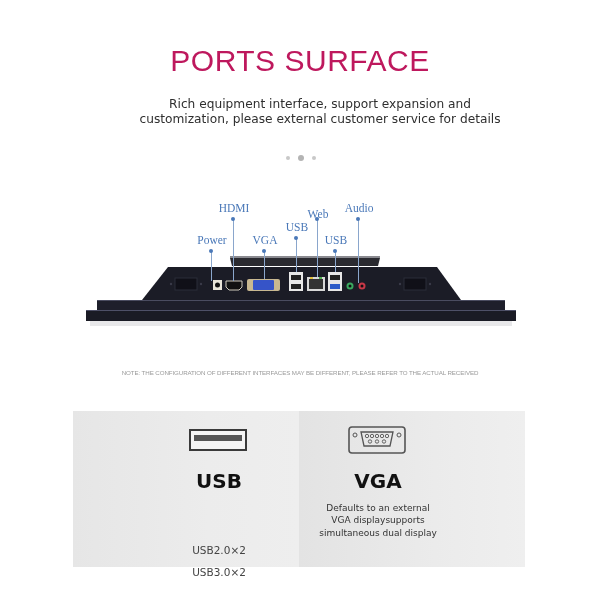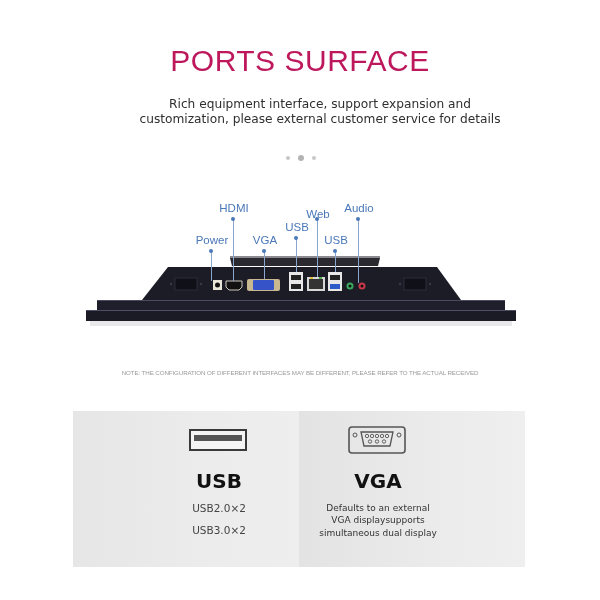--- a/index.html
+++ b/index.html
@@ -3,28 +3,28 @@
 <meta charset="utf-8">
 <style>
   html, body { margin:0; padding:0; }
   body { width:600px; height:600px; background:#ffffff; position:relative; overflow:hidden; font-family:"DejaVu Sans", sans-serif; }
   .abs { position:absolute; }
   .title { left:0; width:600px; top:44px; text-align:center; font-family:"Liberation Sans", sans-serif; font-weight:300; font-size:30px; letter-spacing:0.5px; color:#be185d; }
   .subtitle { left:0; width:600px; top:97px; text-align:center; font-family:"DejaVu Sans", sans-serif; font-size:12.2px; line-height:15px; color:#2f2f2f;padding-left:20px; }
   .dots { left:286px; top:154px; width:30px; height:8px; display:flex; align-items:center; justify-content:space-between; }
   .dot { width:4px; height:4px; border-radius:50%; background:#c8c8c8; }
   .dot.active { width:6px; height:6px; background:#b4b4b4; }
-  .lbl { font-family:Liberation Sans, sans-serif; font-size:11.5px; color:#4a78b8; transform:translateX(-50%); white-space:nowrap; }
+  .lbl { font-family:Liberation Serif, serif; font-size:11.5px; color:#4a78b8; transform:translateX(-50%); white-space:nowrap; }
   .line { width:1px; background:#8aa6cc; }
   .ldot { width:4px; height:4px; border-radius:50%; background:#4a78b8; transform:translateX(-50%); }
   .note { left:0; width:600px; top:369px; text-align:center; font-family:"Liberation Sans", sans-serif; font-size:6.2px; letter-spacing:-0.1px; color:#9a9a9a; }
   .panel-left { left:73px; top:411px; width:226px; height:156px; background:linear-gradient(90deg,#e6e6e6 0%,#ececec 60%,#eeeeee 100%); }
   .panel-right { left:299px; top:411px; width:226px; height:156px; background:linear-gradient(90deg,#e3e3e3 0%,#ebebeb 60%,#efefef 100%); }
   .card-title { font-family:"DejaVu Sans", sans-serif; font-weight:bold; font-size:20px; color:#111; text-align:center; transform:translateX(-50%); white-space:nowrap; }
-  .card-text { font-family:"DejaVu Sans", sans-serif; font-size:10.5px; color:#444; text-align:center; transform:translateX(-50%); white-space:nowrap; line-height:21px; }
+  .card-text { font-family:"DejaVu Sans", sans-serif; font-size:10.5px; color:#444; text-align:center; transform:translateX(-50%); white-space:nowrap; line-height:21px;margin-top:42px; }
   .card-desc { font-family:"DejaVu Sans", sans-serif; font-size:9px; color:#333; text-align:right; transform:translateX(-50%); white-space:nowrap; line-height:12px; }
 </style>
 </head>
 <body>
 
 <div class="abs title">PORTS SURFACE</div>
 <div class="abs subtitle">
   <div>Rich equipment interface, support expansion and</div>
   <div>customization, please external customer service for details</div>
 </div>

